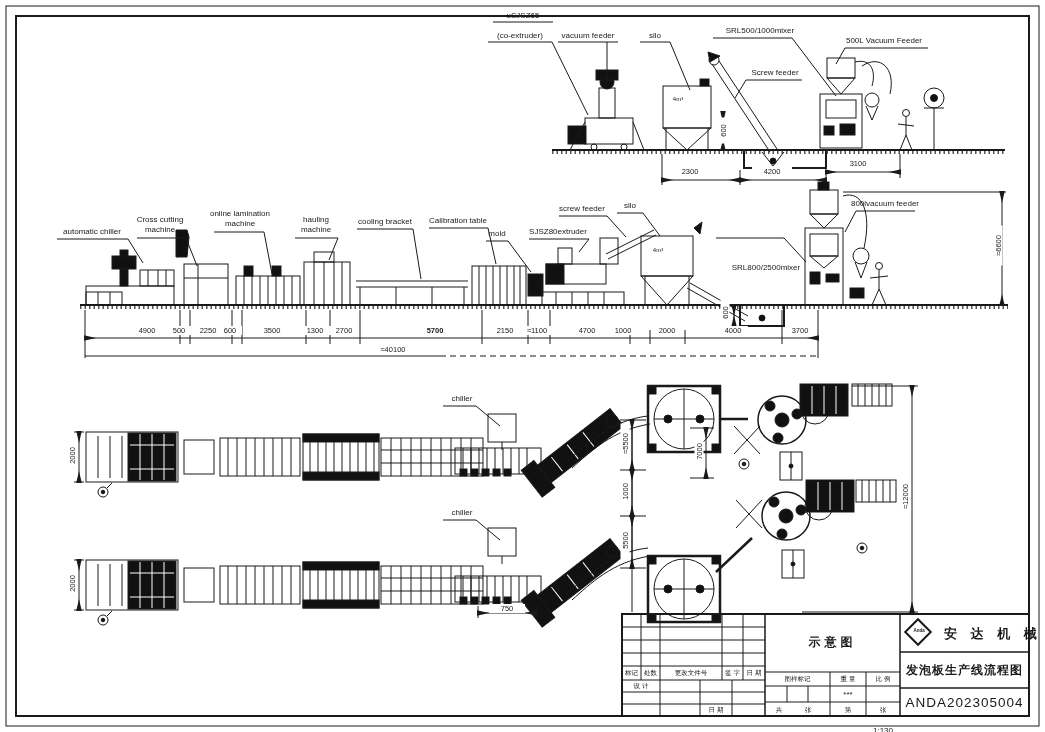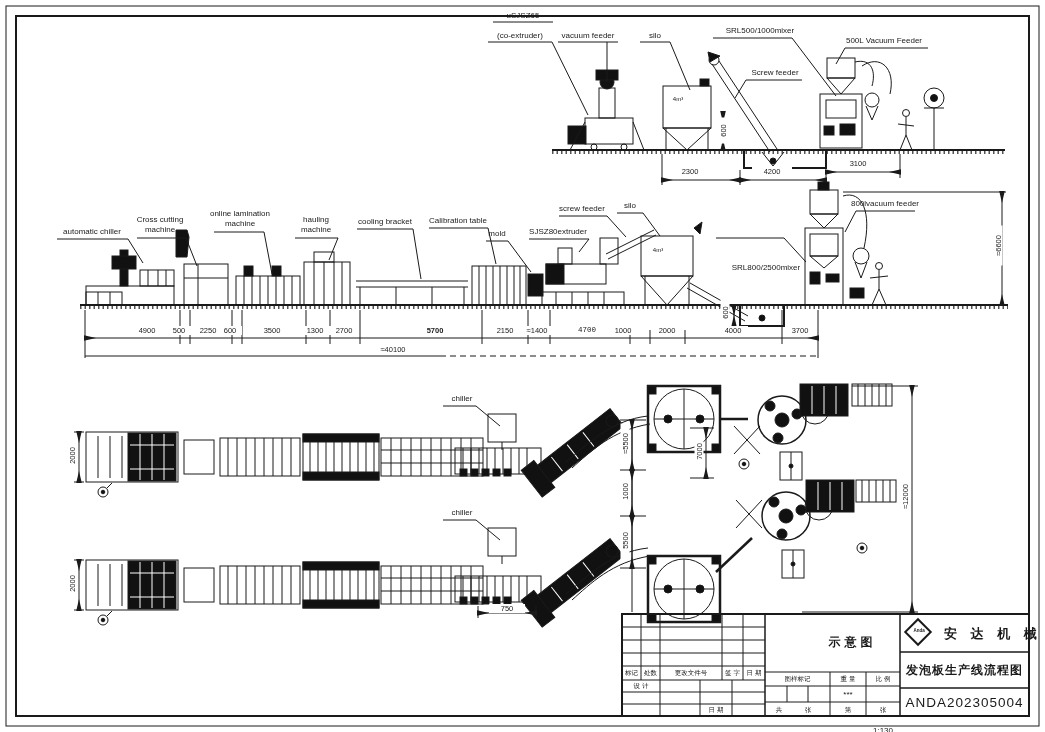--- a/index.html
+++ b/index.html
@@ -648,42 +648,42 @@
 
 <div class="dim" style="left:132px;top:326px;width:30px;">4900</div>
 <div class="dim" style="left:166px;top:326px;width:26px;">500</div>
 <div class="dim" style="left:194px;top:326px;width:28px;">2250</div>
 <div class="dim" style="left:218px;top:326px;width:24px;">600</div>
 <div class="dim" style="left:257px;top:326px;width:30px;">3500</div>
 <div class="dim" style="left:300px;top:326px;width:30px;">1300</div>
 <div class="dim" style="left:330px;top:326px;width:28px;">2700</div>
 <div class="dim" style="left:420px;top:326px;width:30px;font-weight:bold;">5700</div>
 <div class="dim" style="left:490px;top:326px;width:30px;">2150</div>
-<div class="dim" style="left:521px;top:326px;width:32px;">≈1400</div>
-<div class="dim" style="left:572px;top:326px;width:30px;font-family:Liberation Mono, monospace;">4700</div>
+<div class="dim" style="left:521px;top:326px;width:32px;">≈1100</div>
+<div class="dim" style="left:572px;top:326px;width:30px;">4700</div>
 <div class="dim" style="left:609px;top:326px;width:28px;">1000</div>
 <div class="dim" style="left:653px;top:326px;width:28px;">2000</div>
 <div class="dim" style="left:718px;top:326px;width:30px;">4000</div>
 <div class="dim" style="left:785px;top:326px;width:30px;">3700</div>
 <div class="dim" style="left:363px;top:345px;width:60px;">≈40100</div>
 <div class="dim rot" style="left:978px;top:241px;width:40px;">≈6600</div>
 <div class="dim rot" style="left:712px;top:308px;width:26px;">600</div>
 
 <div class="lbl nw" style="left:440px;top:394px;width:44px;">chiller</div>
 <div class="lbl nw" style="left:440px;top:508px;width:44px;">chiller</div>
 <div class="dim rot" style="left:59px;top:451px;width:26px;">2000</div>
 <div class="dim rot" style="left:59px;top:579px;width:26px;">2000</div>
 <div class="dim rot" style="left:605px;top:439px;width:40px;">≈5500</div>
 <div class="dim rot" style="left:605px;top:487px;width:40px;">1000</div>
 <div class="dim rot" style="left:605px;top:536px;width:40px;">5500</div>
 <div class="dim rot" style="left:681px;top:447px;width:36px;">7000</div>
 <div class="dim" style="left:489px;top:604px;width:36px;">750</div>
 <div class="dim rot" style="left:881px;top:492px;width:48px;">≈12000</div>
 
-<div class="tb tb-view" style="left:765px;top:634px;width:135px;padding-left:20px;">示意图</div>
+<div class="tb tb-view" style="left:765px;top:634px;width:135px;">示意图</div>
 <div id="logo" style="left:908px;top:622px;">
       <span>Anda</span>
     </div>
 <div class="tb tb-company" style="left:944px;top:625px;">安 达 机 械</div>
 <div class="tb tb-title" style="left:900px;top:662px;width:129px;">发泡板生产线流程图</div>
 <div class="tb tb-no" style="left:900px;top:695px;width:129px;">ANDA202305004</div>
 
 <div class="tb tb-label" style="left:622px;top:670px;width:19px;">标记</div>
 <div class="tb tb-label" style="left:641px;top:670px;width:19px;">处数</div>
 <div class="tb tb-label" style="left:660px;top:670px;width:62px;">更改文件号</div>

